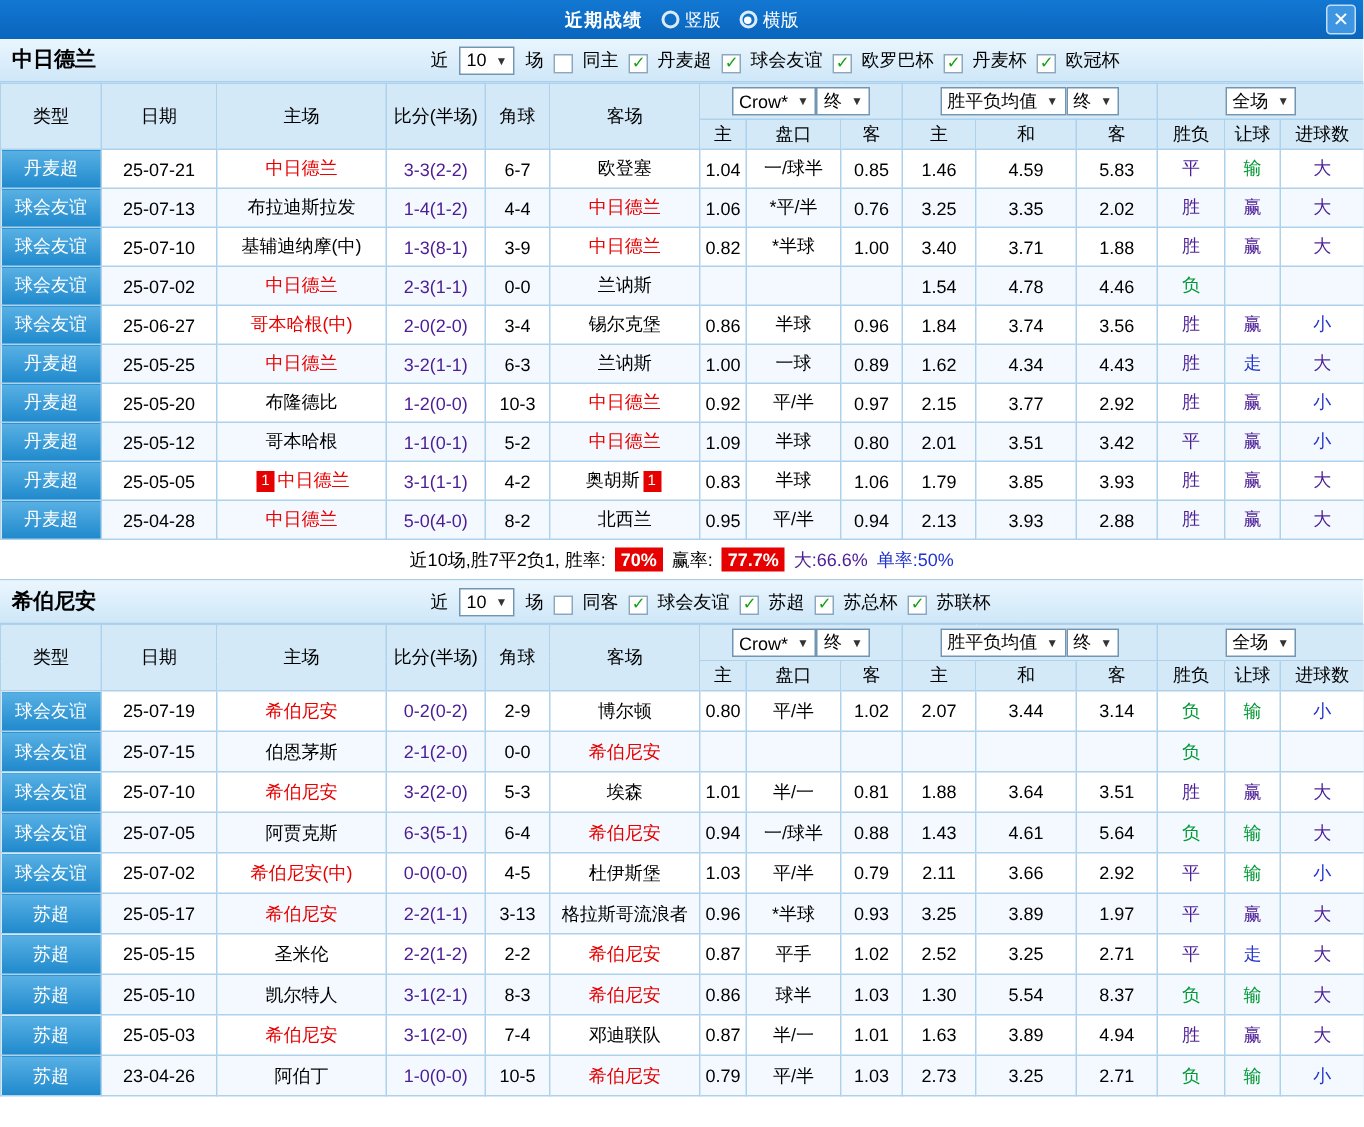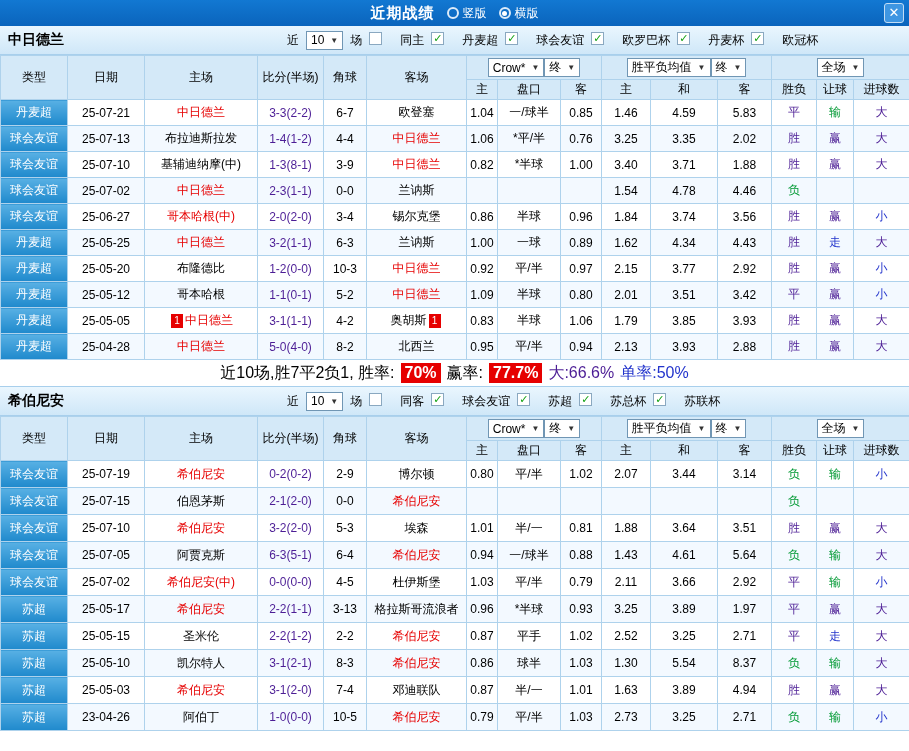--- a/index.html
+++ b/index.html
@@ -3,35 +3,35 @@
 <meta charset="utf-8">
 <style>
   * { margin:0; padding:0; box-sizing:border-box; }
   html,body { width:909px; height:751px; overflow:hidden; background:#fff;
     font-family:"Liberation Sans","DejaVu Sans",sans-serif; font-size:12px; color:#000; }
 
   
   .titlebar { height:26px; background:linear-gradient(#1278d2,#0a64bc); position:relative;
     display:flex; align-items:center; justify-content:center; color:#fff; }
   .titlebar-center { display:flex; align-items:center; gap:12px; }
-  .dlg-title { font-weight:bold; font-size:15px; letter-spacing:1px; }
+  .dlg-title { font-weight:bold; font-size:12px; letter-spacing:1px; }
   .radio-label { display:inline-flex; align-items:center; gap:4px; font-size:12px; cursor:pointer; }
   .radio { width:12px; height:12px; border-radius:50%; border:2px solid #dcebf9;
     display:inline-flex; align-items:center; justify-content:center; background:transparent; }
   .radio .dot { width:5px; height:5px; border-radius:50%; background:#fff; }
   .close-btn { position:absolute; right:5px; top:3px; width:20px; height:20px;
     background:#3e96e2; border:1px solid #c2ddf5; border-radius:3px; color:#fff;
     text-align:center; line-height:17px; font-weight:bold; font-size:13px; cursor:pointer; }
 
   
   .sec-hdr { height:29px; background:linear-gradient(#eaf6fe,#cfe7f8);
     border-bottom:1px solid #a8cfec; position:relative; display:flex; align-items:center; }
   .team-name { font-size:14px; font-weight:bold; margin-left:8px; }
   .filters { position:absolute; left:287px; display:flex; align-items:center; gap:7px; white-space:nowrap; }
-  .cbl { display:inline-flex; align-items:flex-start; gap:18px; cursor:pointer; }
+  .cbl { display:inline-flex; align-items:flex-end; gap:6px; cursor:pointer; }
   .cb { width:13px; height:13px; border:1px solid #8aa8c0; background:#fff; display:inline-flex;
     align-items:center; justify-content:center; font-size:11px; color:#12a112; font-weight:bold; line-height:1; }
 
   
   .dd { display:inline-flex; align-items:center; background:#fff; border:1px solid #7096b4;
     padding:1px 4px; font-size:12px; color:#000; gap:6px; height:19px; cursor:pointer; white-space:nowrap; }
   .dd .arr { font-size:8px; color:#333; }
 
   
   table { width:909px; border-collapse:collapse; table-layout:fixed; }
@@ -47,21 +47,21 @@
   td.type-cell { background:linear-gradient(#58b0e4,#1f89cc); color:#fff; }
   tbody tr:nth-child(even) td.type-cell { background:linear-gradient(#58b0e4,#1f89cc); }
 
   .red { color:#4c1d95; } .green { color:#009933; } .blue { color:#2233cc; }
   .focus { color:#e60000; }
   .badge { display:inline-block; background:#e60000; color:#fff; width:12px; height:14px;
     line-height:14px; font-size:10px; margin:0 2px; vertical-align:middle; }
 
   
   .summary { height:27px; display:flex; align-items:center; justify-content:center; gap:6px;
-    border-bottom:1px solid #a8cfec; background:#fff; font-size:16px; }
+    border-bottom:1px solid #a8cfec; background:#fff; font-size:12px; }
   .pill { background:#e60000; color:#fff; padding:1px 4px; font-weight:bold; }
 </style>
 </head>
 <body>
 
 <div class="titlebar">
   <div class="titlebar-center">
     <span class="dlg-title">近期战绩</span>
     <label class="radio-label">
       <span class="radio"></span>

